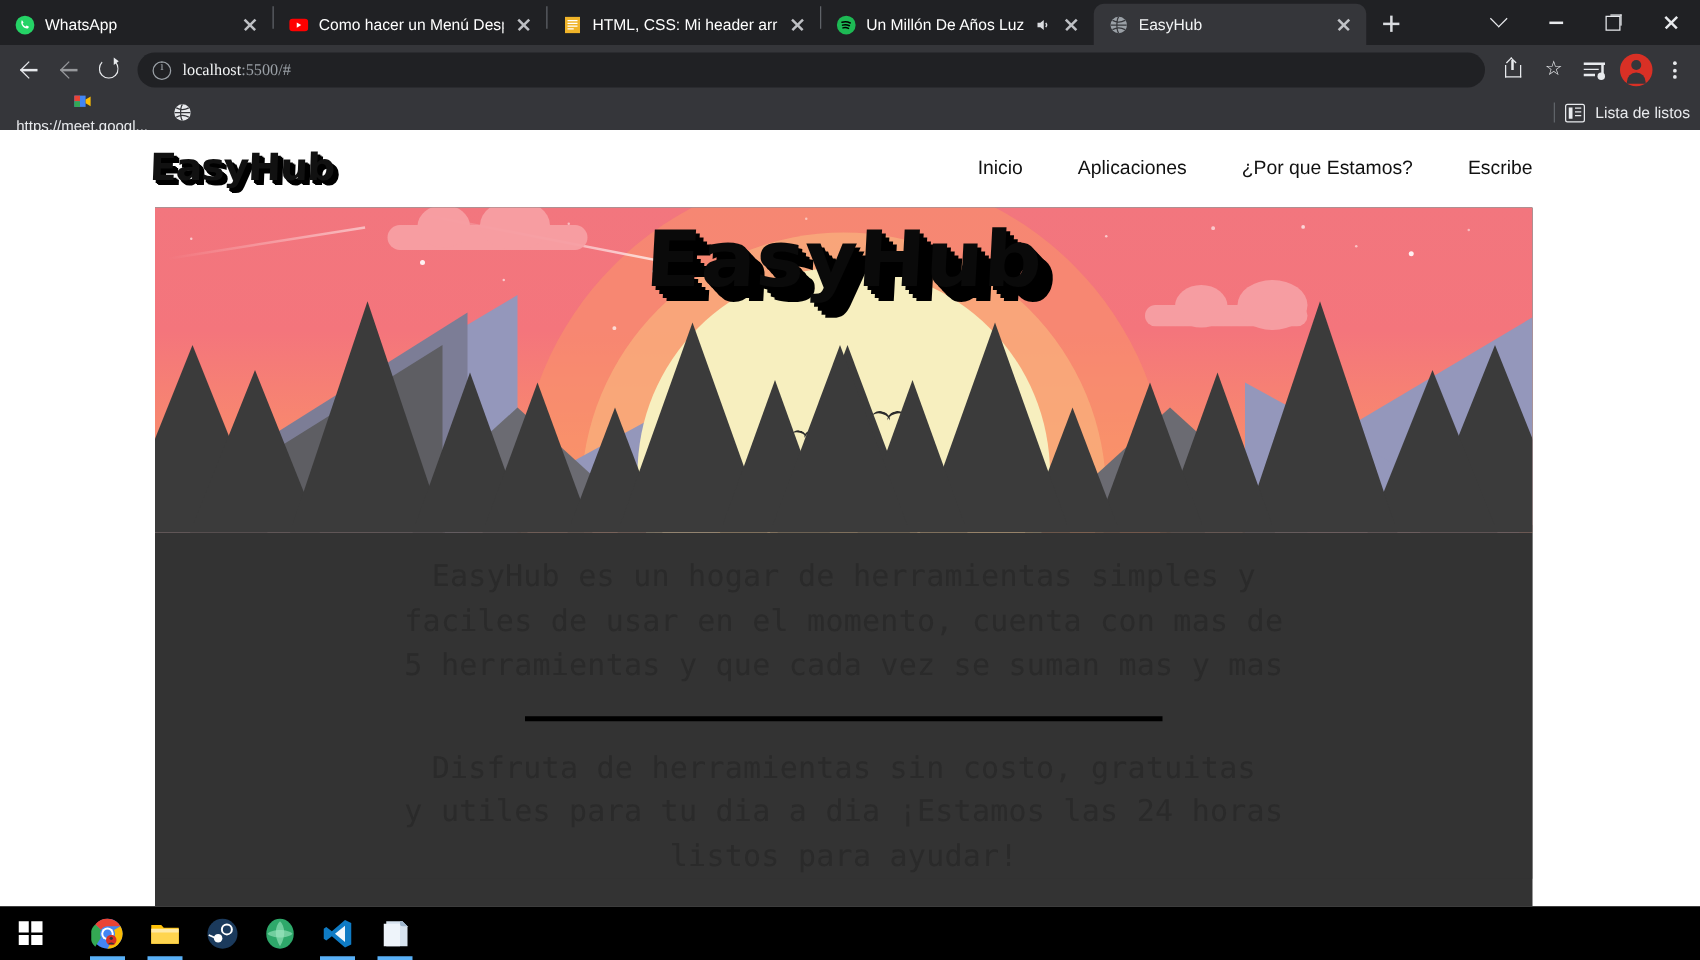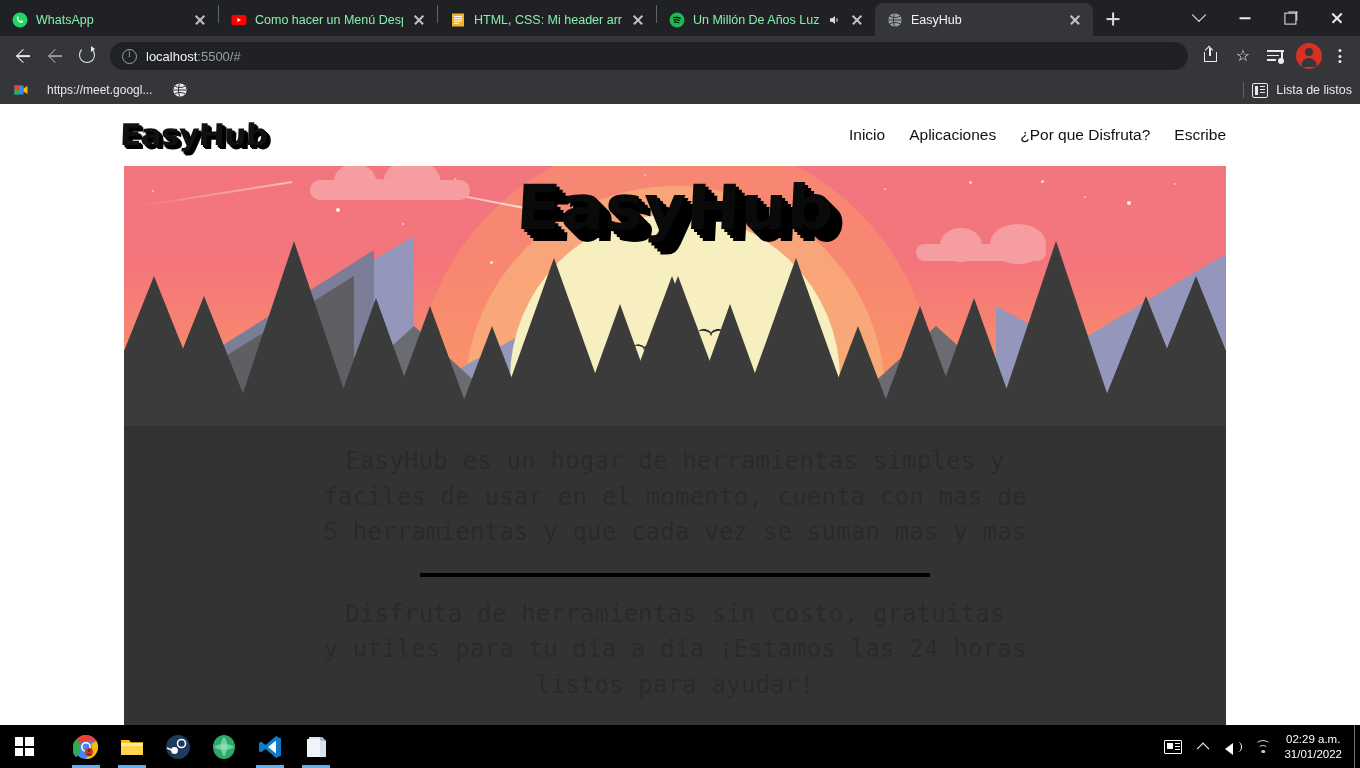--- a/index.html
+++ b/index.html
@@ -13,21 +13,21 @@
   .browser { width: 1360px; height: 725px; background: #ffffff; position: relative; }
 
   
   .tabstrip {
     height: 36px; background: #202124; display: flex; align-items: flex-end;
     position: relative;
   }
   .tab {
     height: 33px; display: flex; align-items: center; gap: 8px;
     padding: 0 10px 0 12px; min-width: 0; position: relative;
-    color: #86efac; font-size: 12.5px; border-radius: 8px 8px 0 0;
+    color: #ffffff; font-size: 12.5px; border-radius: 8px 8px 0 0;
   }
   .tab.inactive { width: 218px; }
   .tab.active { width: 218px; background: #35363a; color: #f1f3f4; }
   .tab-sep {
     width: 1px; height: 18px; background: #5f6368; align-self: center;
     margin-bottom: 8px;
   }
   .tab-fav { width: 16px; height: 16px; flex: 0 0 16px; position: relative; }
   .tab-title {
     flex: 1 1 auto; white-space: nowrap; overflow: hidden;
@@ -82,21 +82,21 @@
   .wc-close::before, .wc-close::after {
     content: ""; position: absolute; left: 50%; top: 50%;
     width: 13px; height: 1.6px; background: #e8eaed;
   }
   .wc-close::before { transform: translate(-50%,-50%) rotate(45deg); }
   .wc-close::after  { transform: translate(-50%,-50%) rotate(-45deg); }
 
   
   .toolbar {
     height: 40px; background: #35363a; display: flex; align-items: center;
-    padding: 0 8px; gap: 2px;
+    padding: 0 8px; gap: 2px; font-family: Liberation Serif, serif;
   }
   .tb-btn { width: 30px; height: 30px; position: relative; flex: 0 0 30px; }
   .arrow-l::before, .arrow-r::before {
     content: ""; position: absolute; left: 10px; top: 50%;
     width: 9px; height: 9px; border-left: 1.8px solid #e8eaed;
     border-bottom: 1.8px solid #e8eaed; transform: translateY(-50%) rotate(45deg);
   }
   .arrow-l::after, .arrow-r::after {
     content: ""; position: absolute; left: 9px; top: 50%;
     width: 13px; height: 1.8px; background: #e8eaed; transform: translateY(-50%);
@@ -184,22 +184,22 @@
   .kebab i:nth-child(1) { top: 8px; }
   .kebab i:nth-child(2) { top: 13.5px; }
   .kebab i:nth-child(3) { top: 19px; }
 
   
   .bookmarks {
     height: 28px; background: #35363a; display: flex; align-items: center;
     padding: 0 6px; gap: 6px; position: relative;
   }
   .bm {
-    display: flex; align-items: center; gap: 18px; padding: 3px 7px;
-    border-radius: 4px; color: #e8eaed; font-size: 12px; white-space: nowrap;
+    display: flex; align-items: center; gap: 5px; padding: 3px 7px;
+    border-radius: 4px; color: #e8eaed; font-size: 12px; white-space: nowrap; flex-direction: column;
   }
   .bm-fav { width: 16px; height: 16px; flex: 0 0 16px; position: relative; }
   .bm-right {
     position: absolute; right: 8px; top: 0; height: 28px;
     display: flex; align-items: center; gap: 8px;
   }
   .bm-div { width: 1px; height: 16px; background: #5f6368; }
   .readlist-ic {
     width: 16px; height: 15px; border: 1.5px solid #e8eaed; border-radius: 2px;
     position: relative; flex: 0 0 16px;
@@ -224,21 +224,21 @@
     height: 62px; background: #ffffff; display: flex; align-items: center;
     padding: 0 134px 0 124px; justify-content: space-between;
   }
   .logo {
     font-family: "DejaVu Sans", sans-serif; font-weight: bold;
     font-size: 30px; letter-spacing: -1px; color: #111;
     transform: scaleX(1.06) skewX(-2deg);
     text-shadow: 2px 2px 0 #000, 3px 3px 0 #000, 4px 4px 0 #000;
     line-height: 1;
   }
-  .nav { display: flex; align-items: flex-start; gap: 24px; }
+  .nav { display: flex; align-items: flex-start; gap: 44px; }
   .nav a {
     color: #111; font-size: 15.5px; text-decoration: none;
     font-family: "Liberation Sans", sans-serif; white-space: nowrap;
   }
 
   
   .page-col {
     position: absolute; left: 124px; top: 62px; width: 1102px; bottom: 0;
     background: #333333; overflow: hidden;
   }
@@ -563,21 +563,21 @@
     </div>
   </div>
 
   <div class="viewport">
 
     <header class="site-header">
       <div class="logo">EasyHub</div>
       <nav class="nav">
         <a href="#">Inicio</a>
         <a href="#">Aplicaciones</a>
-        <a href="#">¿Por que Disfruta?</a>
+        <a href="#">¿Por que Estamos?</a>
         <a href="#">Escribe</a>
       </nav>
     </header>
 
     <div class="page-col">
 
       <section class="hero">
 
         <div class="glow" style="width:520px;height:520px;background:rgba(249,150,105,.55);bottom:-230px;"></div>
         <div class="glow" style="width:420px;height:420px;background:rgba(250,178,126,.7);bottom:-180px;"></div>
@@ -716,34 +716,13 @@
     </div>
     <div class="tb-app running">
       <svg width="26" height="26" viewBox="0 0 26 26">
         <path d="M6 3h13l4 4v16H6z" fill="#d7e3ef"></path>
         <path d="M6 3h13l4 4h-4a2 2 0 01-2-2V3z" fill="#9fb6cd"></path>
         <path d="M4 5h13v18H4z" fill="#eef4fa"></path>
       </svg>
     </div>
   </div>
 
-  <div class="tray">
-    <div class="tray-ic">
-        <span class="news-ic"></span>
-      </div>
-    <div class="tray-ic chev-up"></div>
-    <div class="tray-ic">
-        <span class="spk"></span>
-      </div>
-    <div class="tray-ic">
-        <span class="wifi-ic">
-          <i></i>
-          <i></i>
-          <i></i>
-        </span>
-      </div>
-    <div class="clock">
-      <div>02:29 a.m.</div>
-      <div>31/01/2022</div>
-    </div>
-    <div class="tray-edge"></div>
-  </div>
 </div>
 
 </body></html>

